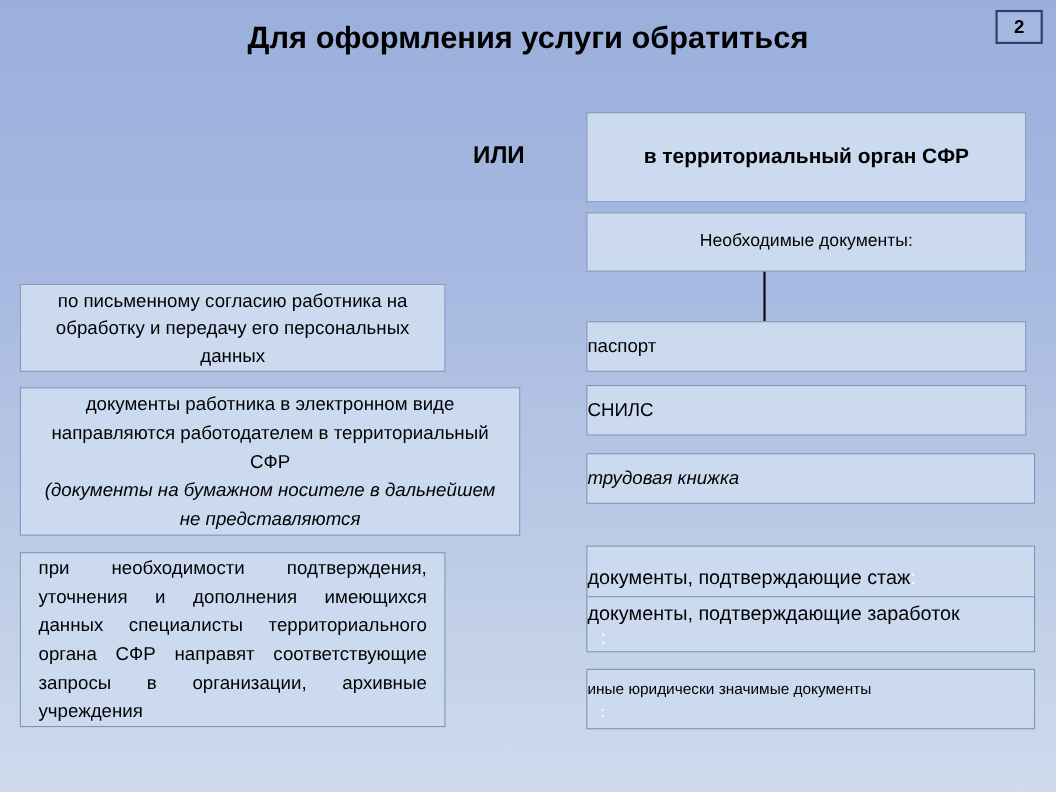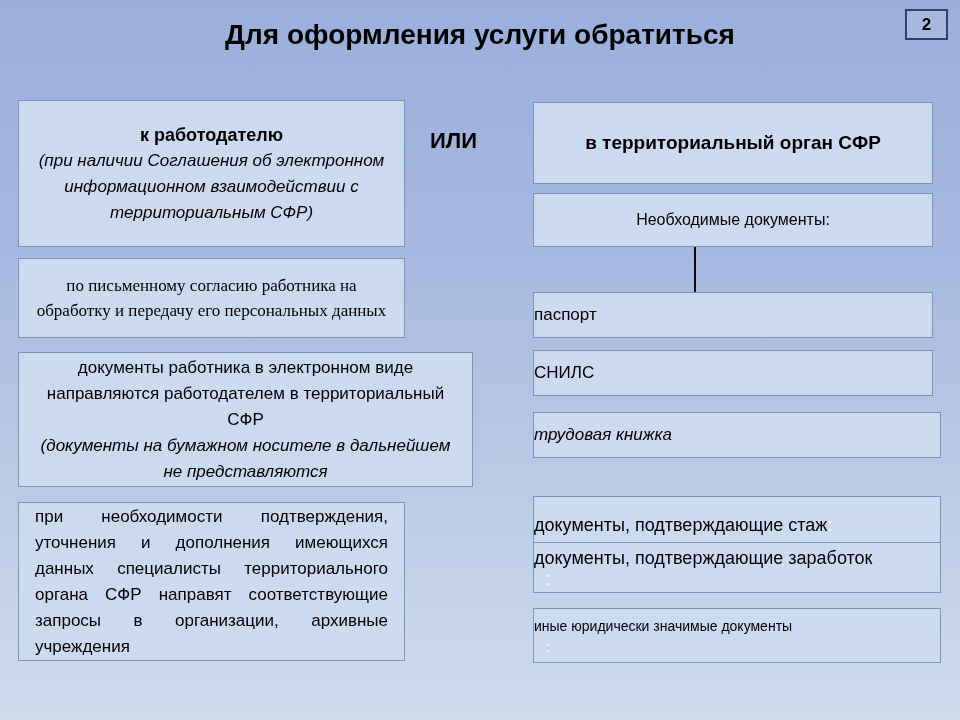--- a/index.html
+++ b/index.html
@@ -42,21 +42,21 @@
   .colon-line{
     display:block;width:100%;text-align:left;padding-left:12px;
     box-sizing:border-box;line-height:20px;
   }
   .connector{
     position:absolute;left:694px;top:247px;width:2px;height:45px;
     background:#0c0c0c;
   }
   
   #lbox1{left:18px;top:100px;width:387px;height:147px;padding:0 16px;}
-  #lbox2{left:18px;top:258px;width:387px;height:80px;padding:0 10px;line-height:25px;font-family:Liberation Serif, serif;}
+  #lbox2{left:18px;top:258px;width:387px;height:80px;padding:0 10px;line-height:25px;}
   #lbox3{left:18px;top:352px;width:455px;height:135px;padding:0 10px;}
   #lbox4{left:18px;top:502px;width:387px;height:159px;line-height:26px;}
   #rhead{left:533px;top:102px;width:400px;height:82px;font-weight:bold;font-size:19px;}
   #rsub {left:533px;top:193px;width:400px;height:54px;font-size:16px;}
   #doc1{left:533px;top:292px;width:400px;height:46px;}
   #doc2{left:533px;top:350px;width:400px;height:46px;}
   #doc3{left:533px;top:412px;width:408px;height:46px;font-style:italic;}
   #doc4{left:533px;top:496px;width:408px;height:57px;font-size:18px;}
   #doc5{left:533px;top:542px;width:408px;height:51px;font-size:18px;line-height:22px;justify-content:center;}
   #doc6{left:533px;top:608px;width:408px;height:55px;font-size:14px;line-height:22px;justify-content:center;}
@@ -65,24 +65,20 @@
 <body>
 
 <div class="slide">
 
   <div class="title">Для оформления услуги обратиться</div>
 
   <div class="page-num">
     <span>2</span>
   </div>
 
-  <div class="box" id="lbox1">
-    <span class="b-title">к работодателю</span>
-    <span class="b-italic">(при наличии Соглашения об электронном информационном взаимодействии с территориальным СФР)</span>
-  </div>
 
   <div class="box" id="lbox2">
     <span>по письменному согласию работника на обработку и передачу его персональных данных</span>
   </div>
 
   <div class="box" id="lbox3">
     <span>документы работника в электронном виде направляются работодателем в территориальный СФР</span>
     <span class="b-italic">(документы на бумажном носителе в дальнейшем не представляются</span>
   </div>
 

